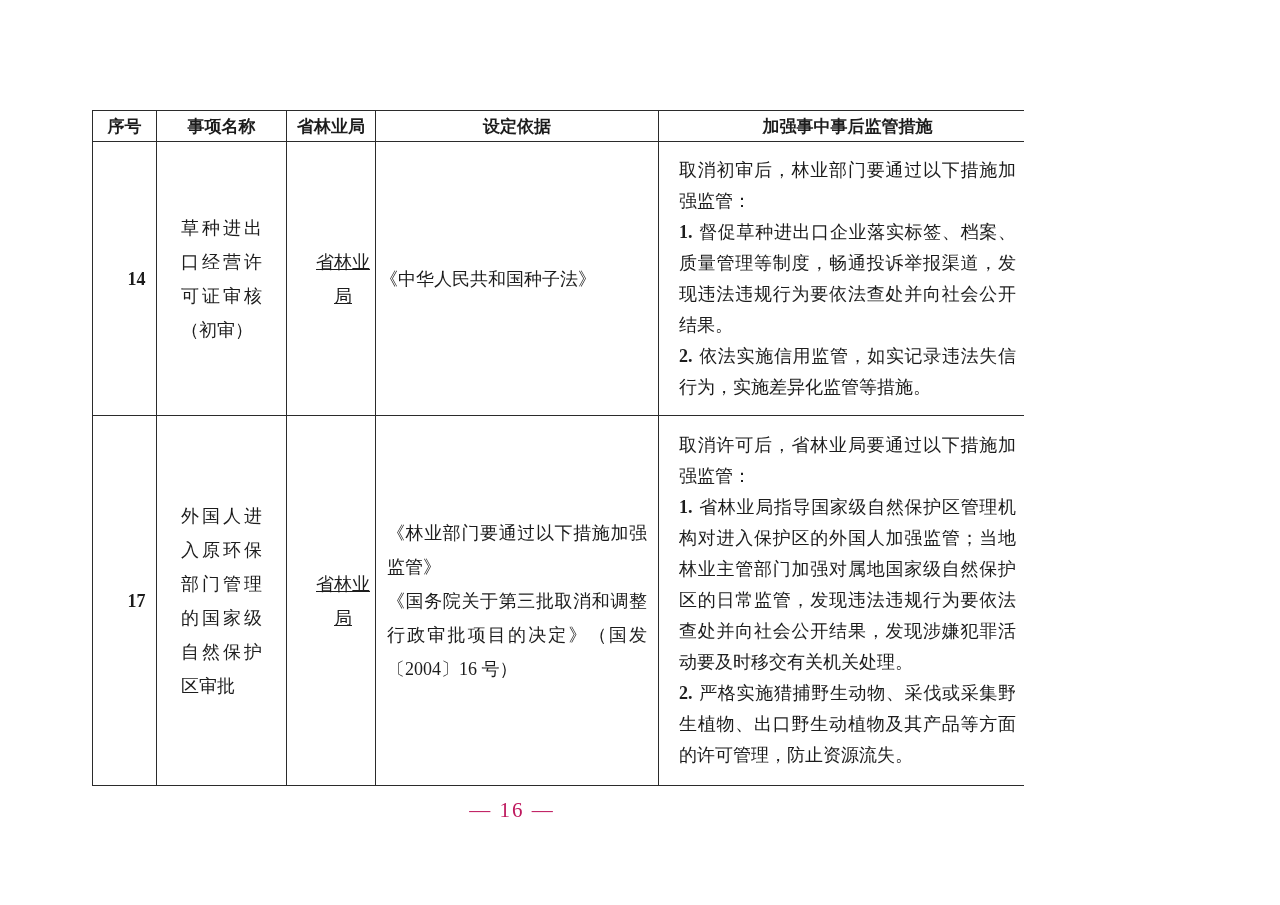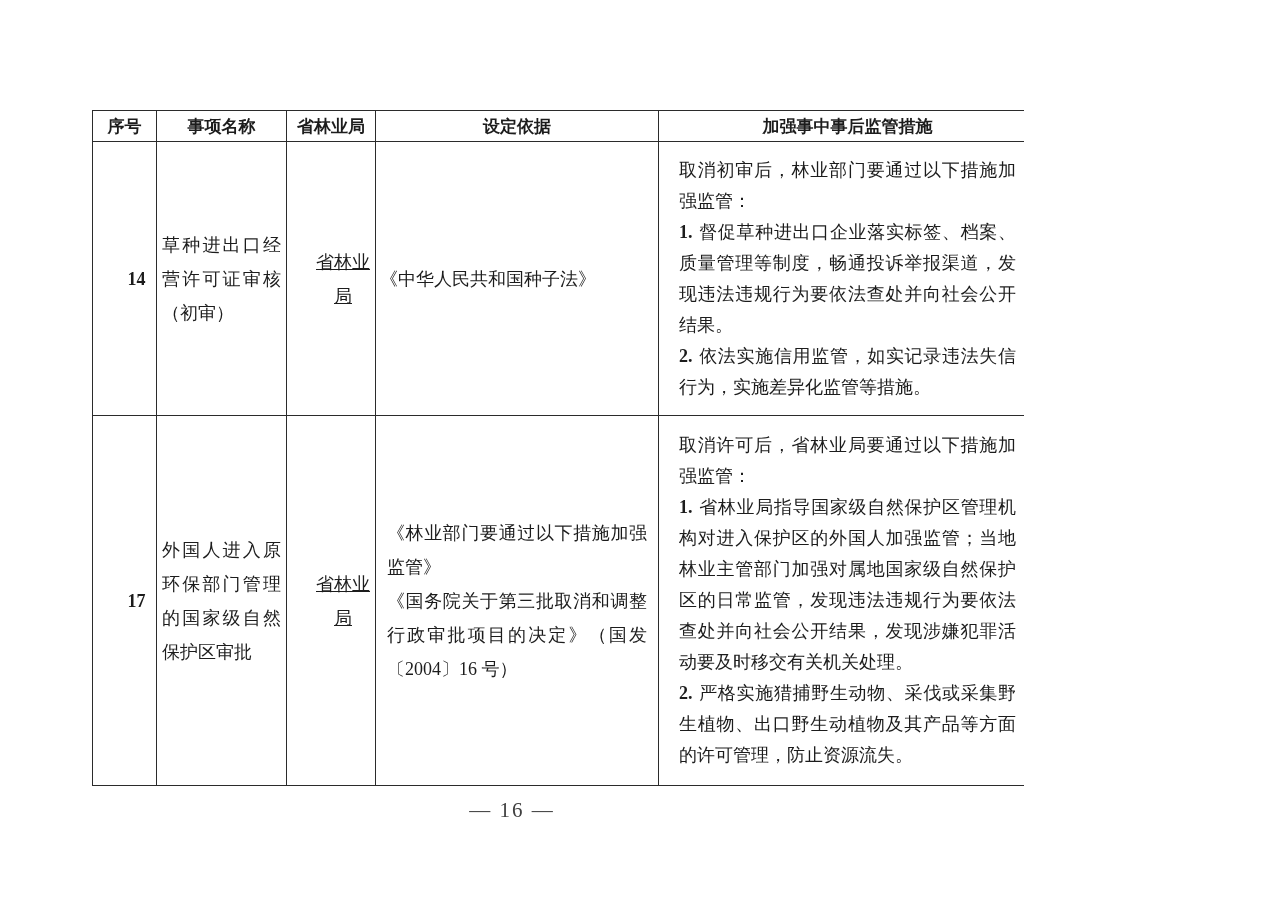--- a/index.html
+++ b/index.html
@@ -41,21 +41,21 @@
     padding-left: 24px;
   }
   tr.row-14 { height: 274px; }
   tr.row-15 { height: 370px; }
   td.no-cell {
     text-align: center;
     font-weight: bold;
     font-size: 18px;
   }
   td.name-cell {
-    padding: 0 5px;
+    padding: 0 24px;
     text-align: justify;
   }
   td.dept-cell {
     text-align: center;
     text-decoration: underline;
   }
   td.basis-cell {
     padding: 0 11px;
     text-align: justify;
   }
@@ -75,21 +75,21 @@
     margin-right: 6px;
   }
   td.remark-cell { }
   .page-number {
     position: absolute;
     left: 0; right: 0;
     top: 798px;
     text-align: center;
     font-size: 21px;
     letter-spacing: 2px;
-    color: #404040;
+    color: #be185d;
   }
 </style>
 </head>
 <body>
 
 <div class="sheet">
 
   <table class="approval-table">
     <colgroup>
       <col style="width:64px">

